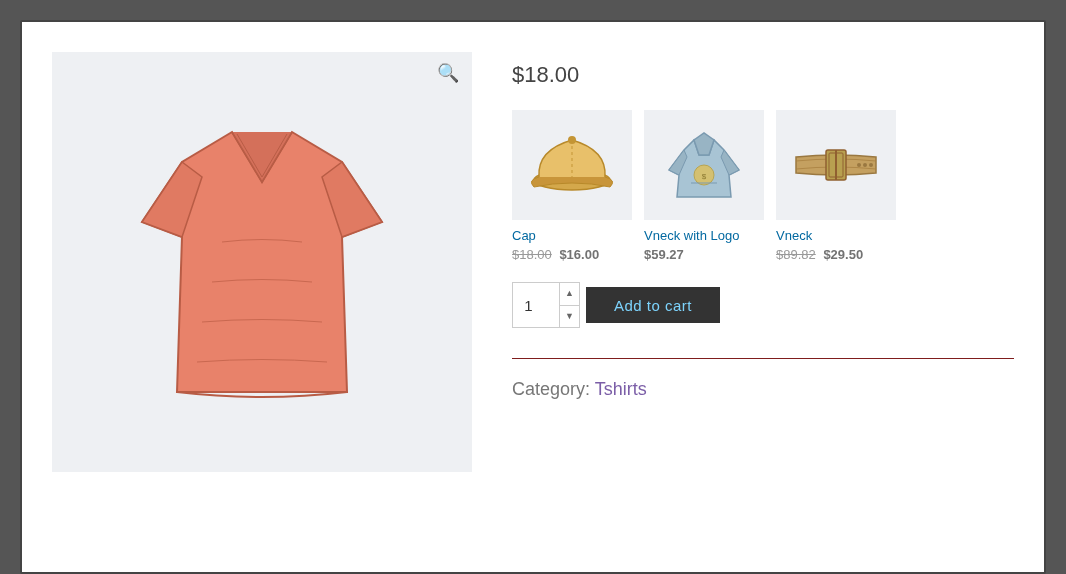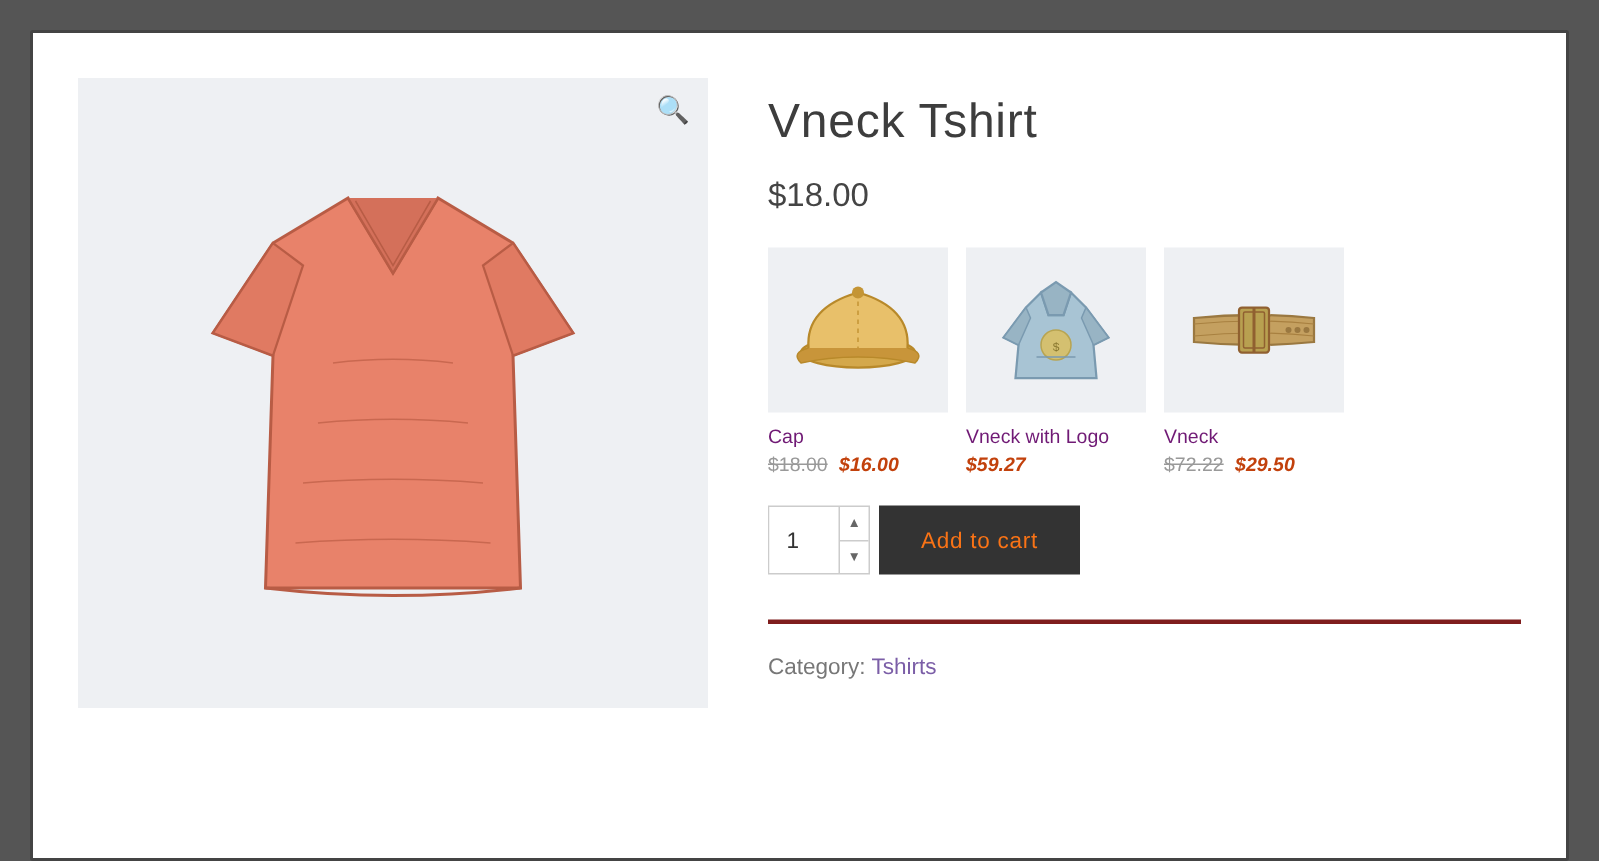--- a/index.html
+++ b/index.html
@@ -85,37 +85,36 @@
       justify-content: center;
       margin-bottom: 8px;
       overflow: hidden;
     }
     .related-thumb svg, .related-thumb .thumb-img {
       width: 90px;
       height: 80px;
     }
     .related-name {
       font-size: 13px;
-      color: #701a75;
+      color: #0369a1;
       margin-bottom: 4px;
       cursor: pointer;
     }
     .related-price {
       font-size: 13px;
       color: #555;
     }
     .related-price .old-price {
       text-decoration: line-through;
       color: #999;
       margin-right: 4px;
     }
     .related-price .new-price {
-      color: #c2410c;
+      color: #737373;
       font-weight: 600;
-      font-style: italic;
     }
     
     .cart-section {
       display: flex;
       align-items: center;
       gap: 0;
       margin-bottom: 30px;
     }
     .qty-wrap {
       display: flex;
@@ -148,35 +147,35 @@
       font-size: 9px;
       color: #666;
       padding: 0 5px;
       line-height: 1;
     }
     .qty-arrow:first-child {
       border-bottom: 1px solid #ccc;
     }
     .add-to-cart-btn {
       background: #333;
-      color: #f97316;
+      color: #7dd3fc;
       border: none;
       padding: 0 28px;
-      height: 46px;
+      height: 36px;
       font-size: 15px;
       cursor: pointer;
       letter-spacing: 0.5px;
       font-weight: 500;
     }
     
     .category-line {
-      font-size: 15px;
+      font-size: 18px;
       color: #777;
       padding-top: 20px;
-      border-top: 3px solid #7f1d1d;
+      border-top: 1px solid #7f1d1d;
     }
     .category-line a {
       color: #7b5ea7;
       text-decoration: none;
     }
   </style>
 </head>
 <body>
 
 <div class="card">
@@ -199,21 +198,20 @@
       <path d="M80 220 Q140 215 200 220" stroke="#c96850" stroke-width="1" fill="none"></path>
       <path d="M75 260 Q140 255 205 260" stroke="#c96850" stroke-width="1" fill="none"></path>
 
       <path d="M55 290 Q140 300 225 290" stroke="#b85c45" stroke-width="2" fill="none"></path>
 
       <path d="M115 32 L140 75 L165 32" stroke="#b85c45" stroke-width="1" fill="none"></path>
     </svg>
   </div>
 
   <div class="product-details">
-    <h1 class="product-title">Vneck Tshirt</h1>
     <div class="product-price">$18.00</div>
 
     <div class="related-products">
 
       <div class="related-item">
         <div class="related-thumb">
           <svg viewBox="0 0 90 80">
 
             <ellipse cx="45" cy="55" rx="38" ry="10" fill="#d4a84b" stroke="#b8892a" stroke-width="1.5"></ellipse>
 
@@ -272,21 +270,21 @@
 
             <line x1="45" y1="25" x2="45" y2="55" stroke="#906030" stroke-width="2"></line>
 
             <circle cx="68" cy="40" r="2" fill="#9a7840"></circle>
             <circle cx="74" cy="40" r="2" fill="#9a7840"></circle>
             <circle cx="80" cy="40" r="2" fill="#9a7840"></circle>
           </svg>
         </div>
         <div class="related-name">Vneck</div>
         <div class="related-price">
-          <span class="old-price">$72.22</span>
+          <span class="old-price">$89.82</span>
           <span class="new-price">$29.50</span>
         </div>
       </div>
 
     </div>
 
     <div class="cart-section">
       <div class="qty-wrap">
         <input class="qty-input" type="number" value="1" min="1" style="">
         <div class="qty-arrows">

